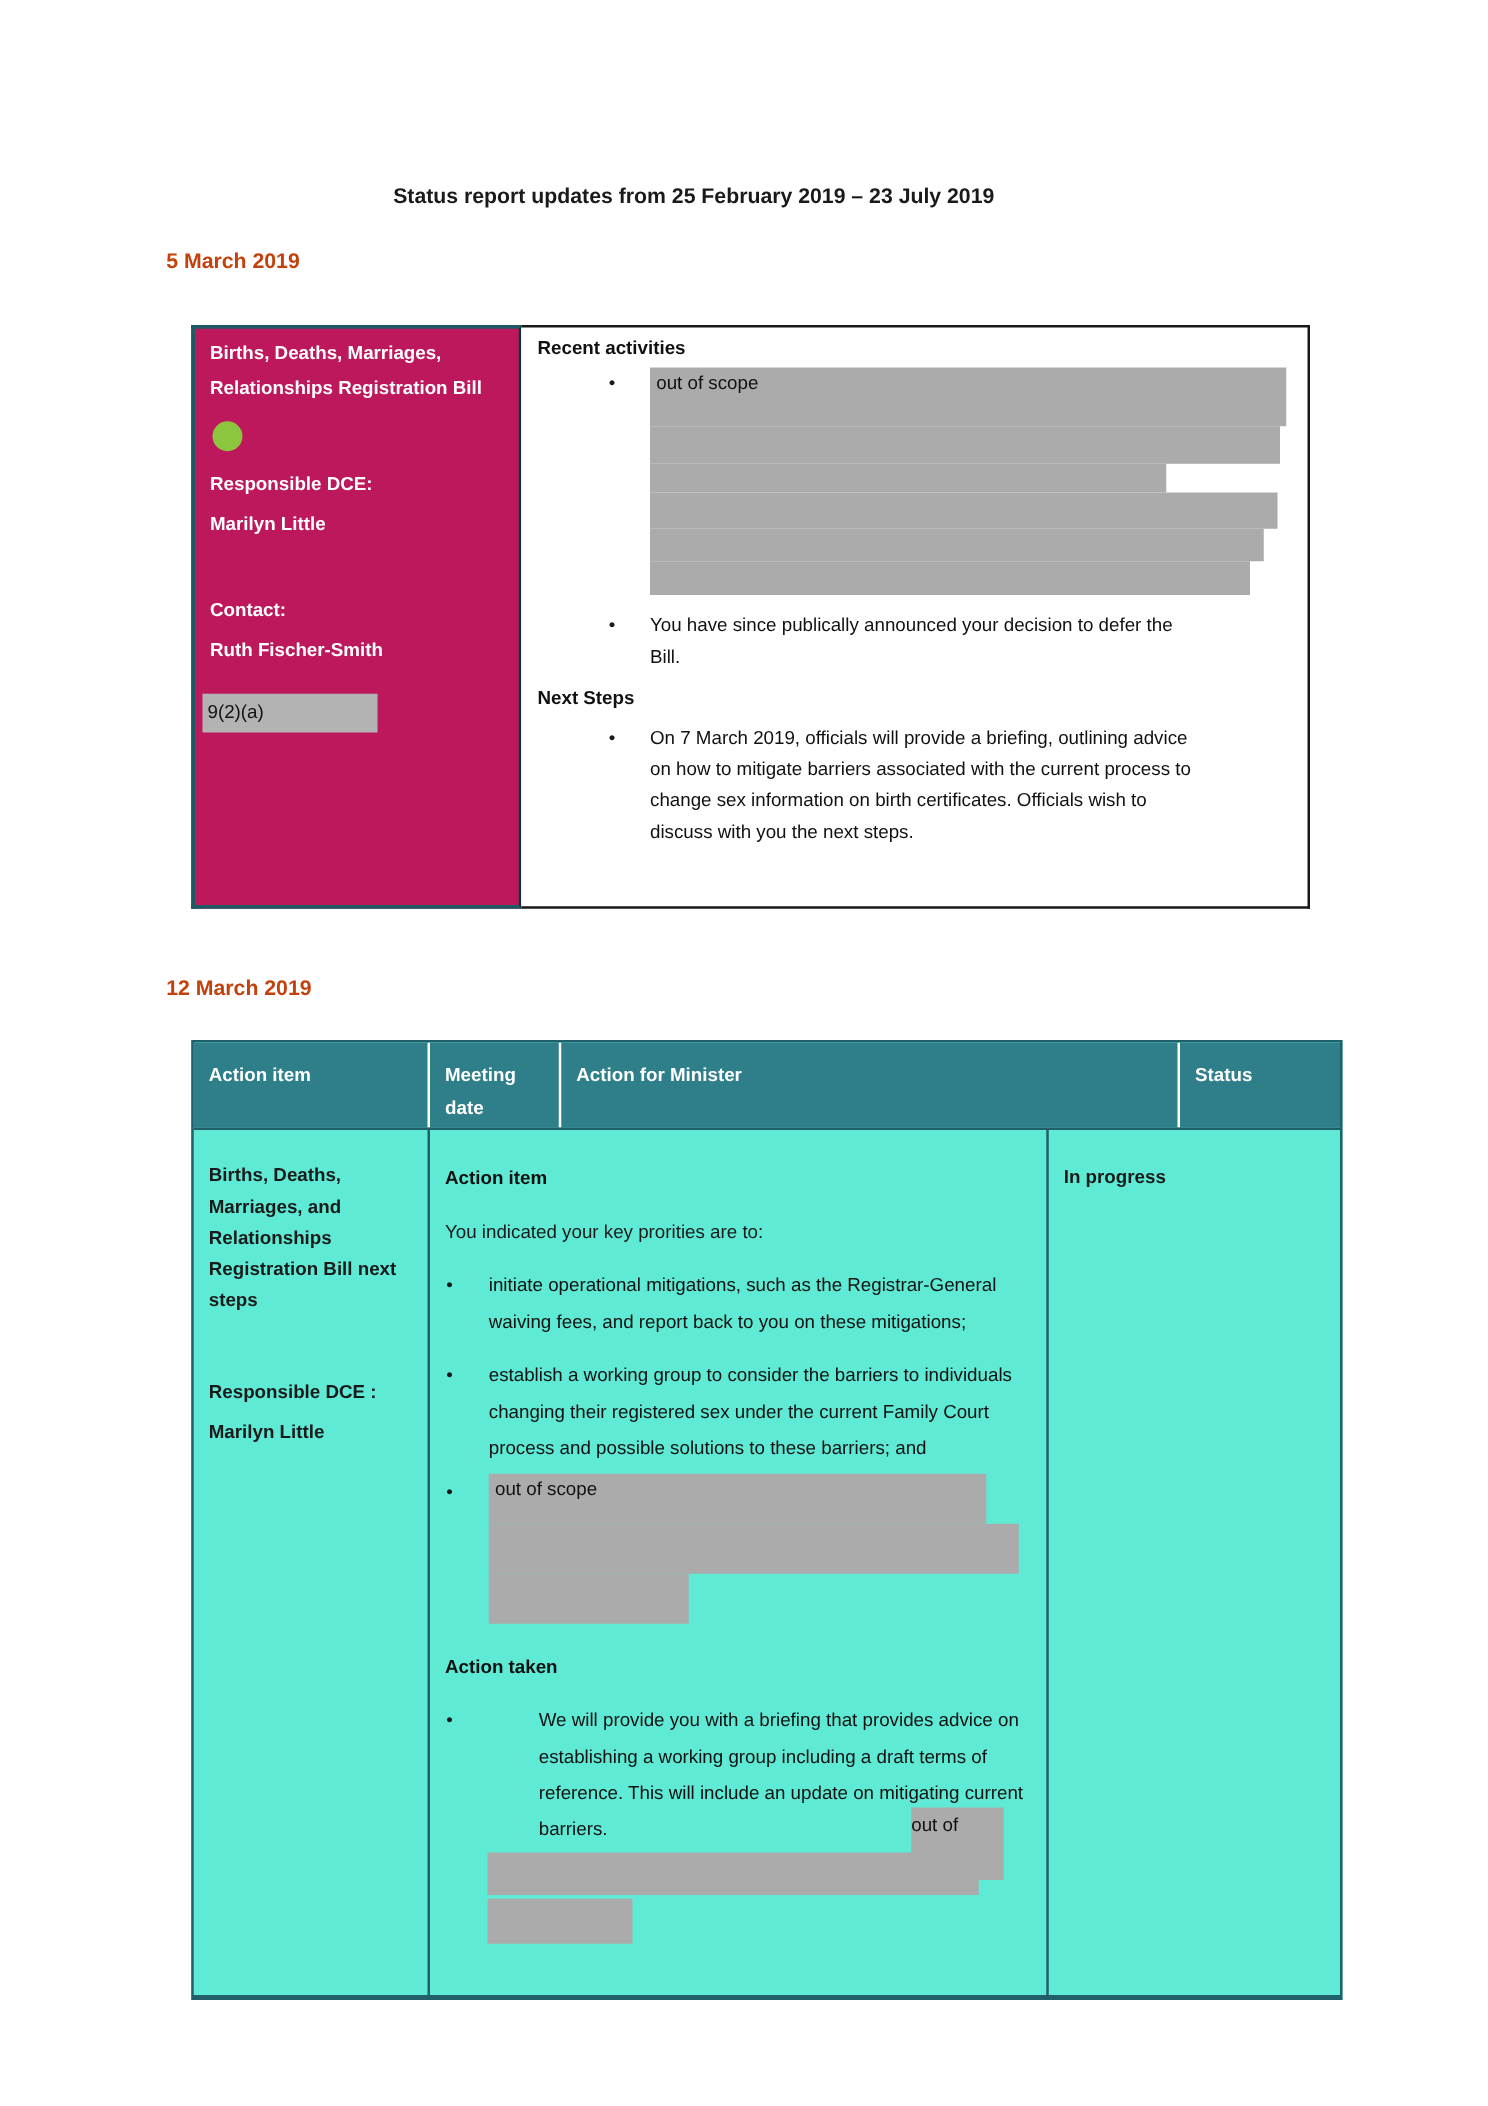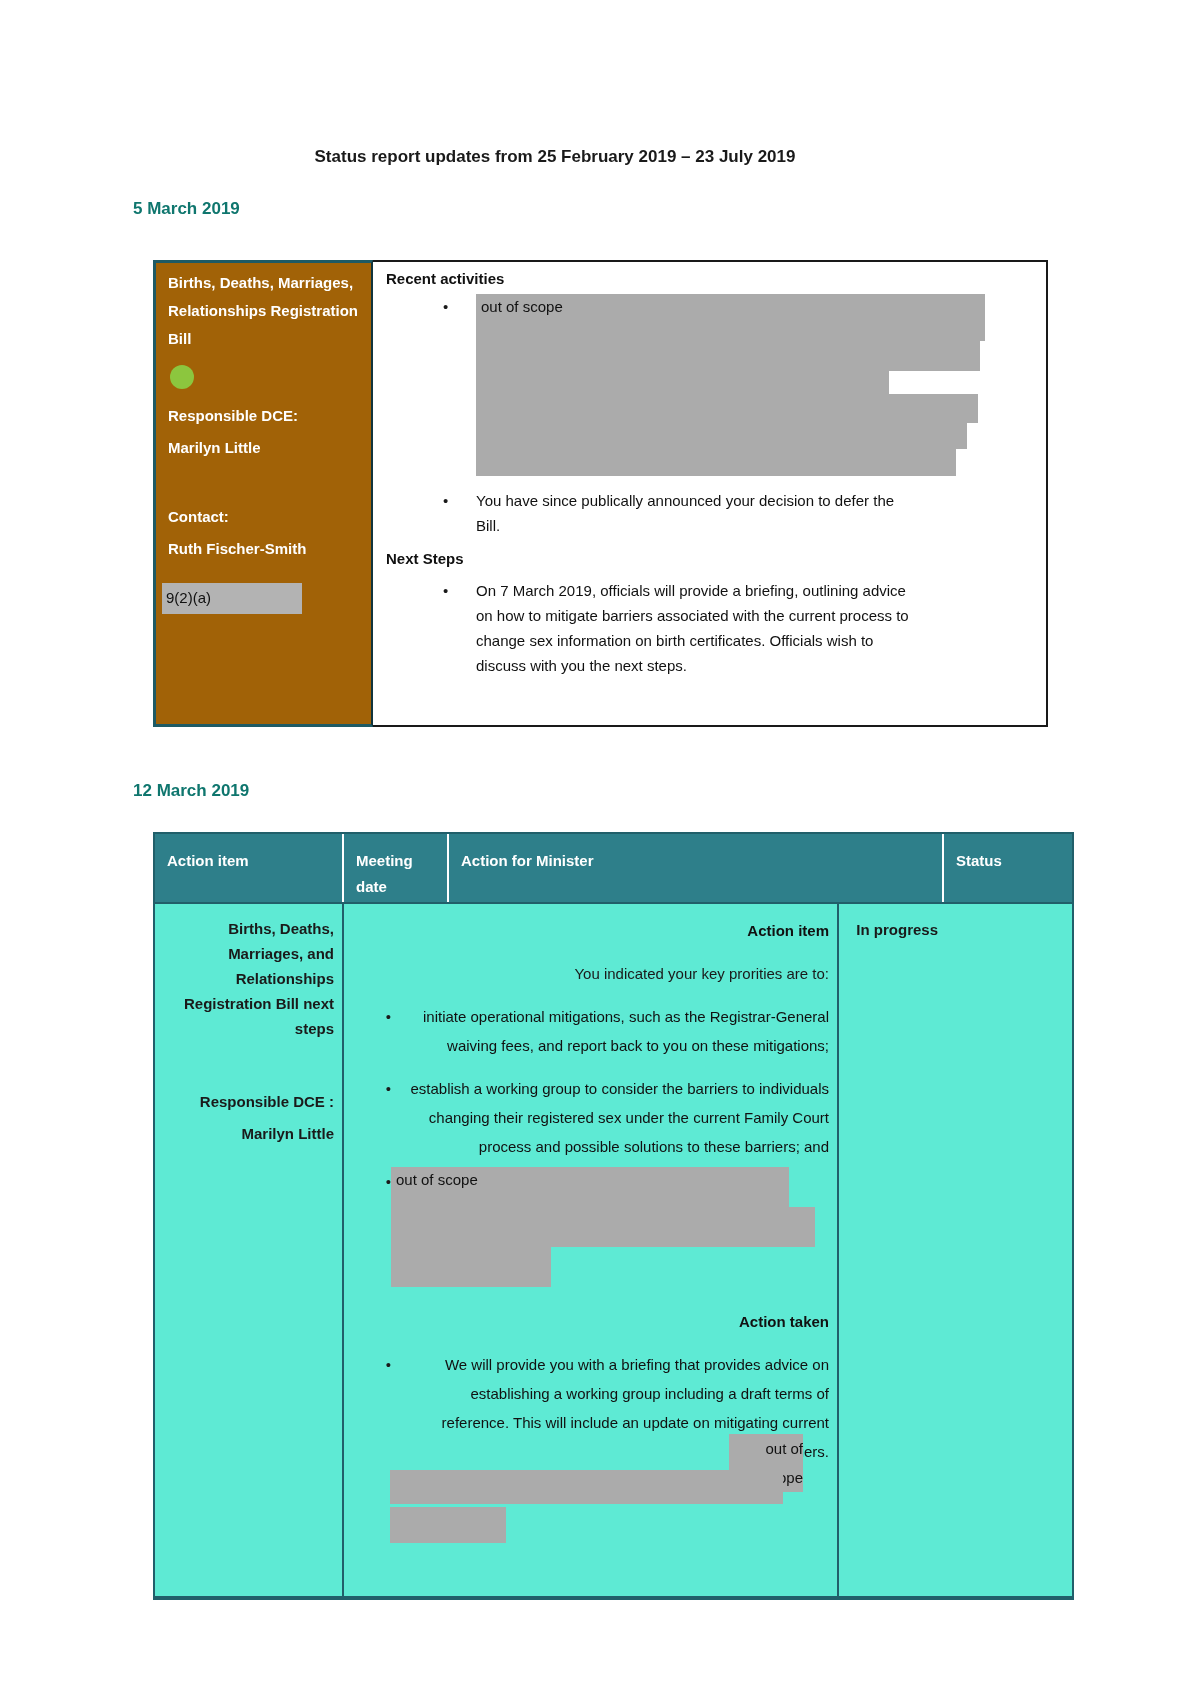--- a/index.html
+++ b/index.html
@@ -5,32 +5,32 @@
   html,body{margin:0;padding:0;background:#ffffff;}
   .page{
     position:relative;width:1190px;height:1685px;background:#ffffff;
     font-family:"Liberation Sans",sans-serif;color:#1a1a1a;overflow:hidden;
   }
   .doc-title{
     position:absolute;top:147px;left:0;width:1110px;text-align:center;
     font-size:17px;font-weight:bold;color:#1a1a1a;
   }
   .date-heading{
-    position:absolute;left:133px;font-size:17px;font-weight:bold;color:#0f766e;
+    position:absolute;left:133px;font-size:17px;font-weight:bold;color:#c2410c;
   }
   .h1{top:199px;}
   .h2{top:781px;}
 
   
   .t1{
     position:absolute;top:260px;left:153px;width:895px;height:467px;
     display:flex;box-sizing:border-box;
   }
   .t1-left{
-    width:220px;box-sizing:border-box;background:#a16207;
+    width:264px;box-sizing:border-box;background:#be185d;
     border:3px solid #1E5A64;border-right:2px solid #10343c;
     padding:6px 10px 0 12px;color:#ffffff;height:467px;
   }
   .t1-title{font-size:15px;font-weight:bold;line-height:28px;}
   .status-dot{
     width:24px;height:24px;border-radius:50%;background:#8CC63E;
     margin-top:12px;margin-left:2px;
   }
   .t1-line{font-size:15px;font-weight:bold;line-height:25px;}
   .mt14{margin-top:14px;} .mt7{margin-top:7px;} .mt44{margin-top:44px;}
@@ -69,21 +69,21 @@
   }
   .t2-header{display:flex;height:68px;background:#2E7F8A;color:#fff;}
   .t2-header .cell{
     box-sizing:border-box;padding:14px 8px 0 12px;
     font-size:15px;font-weight:bold;line-height:26px;
     border-right:2px solid #ffffff;
   }
   .t2-header .cell:last-child{border-right:none;}
   .t2-body{display:flex;flex:1;}
   .t2-body .cell{
-    box-sizing:border-box;border-right:2px solid #215F6A;padding:12px 8px 0 12px;text-align:right;
+    box-sizing:border-box;border-right:2px solid #215F6A;padding:24px 8px 0 12px;
   }
   .t2-body .cell:last-child{border-right:none;}
   .c1{width:189px;} .c2{width:105px;} .c3{width:495px;} .c4{width:107px;}
   .t2-body{border-top:2px solid #215F6A;}
   .ai-title{font-size:15px;font-weight:bold;line-height:25px;}
   .ai-sub{font-size:15px;font-weight:bold;line-height:25px;}
   .mt48{margin-top:48px;}
   .meet-date{font-size:15px;line-height:29px;}
   .m-head{font-size:15px;font-weight:bold;line-height:29px;color:#111;}
   .m-intro{font-size:15px;line-height:29px;margin-top:14px;}

